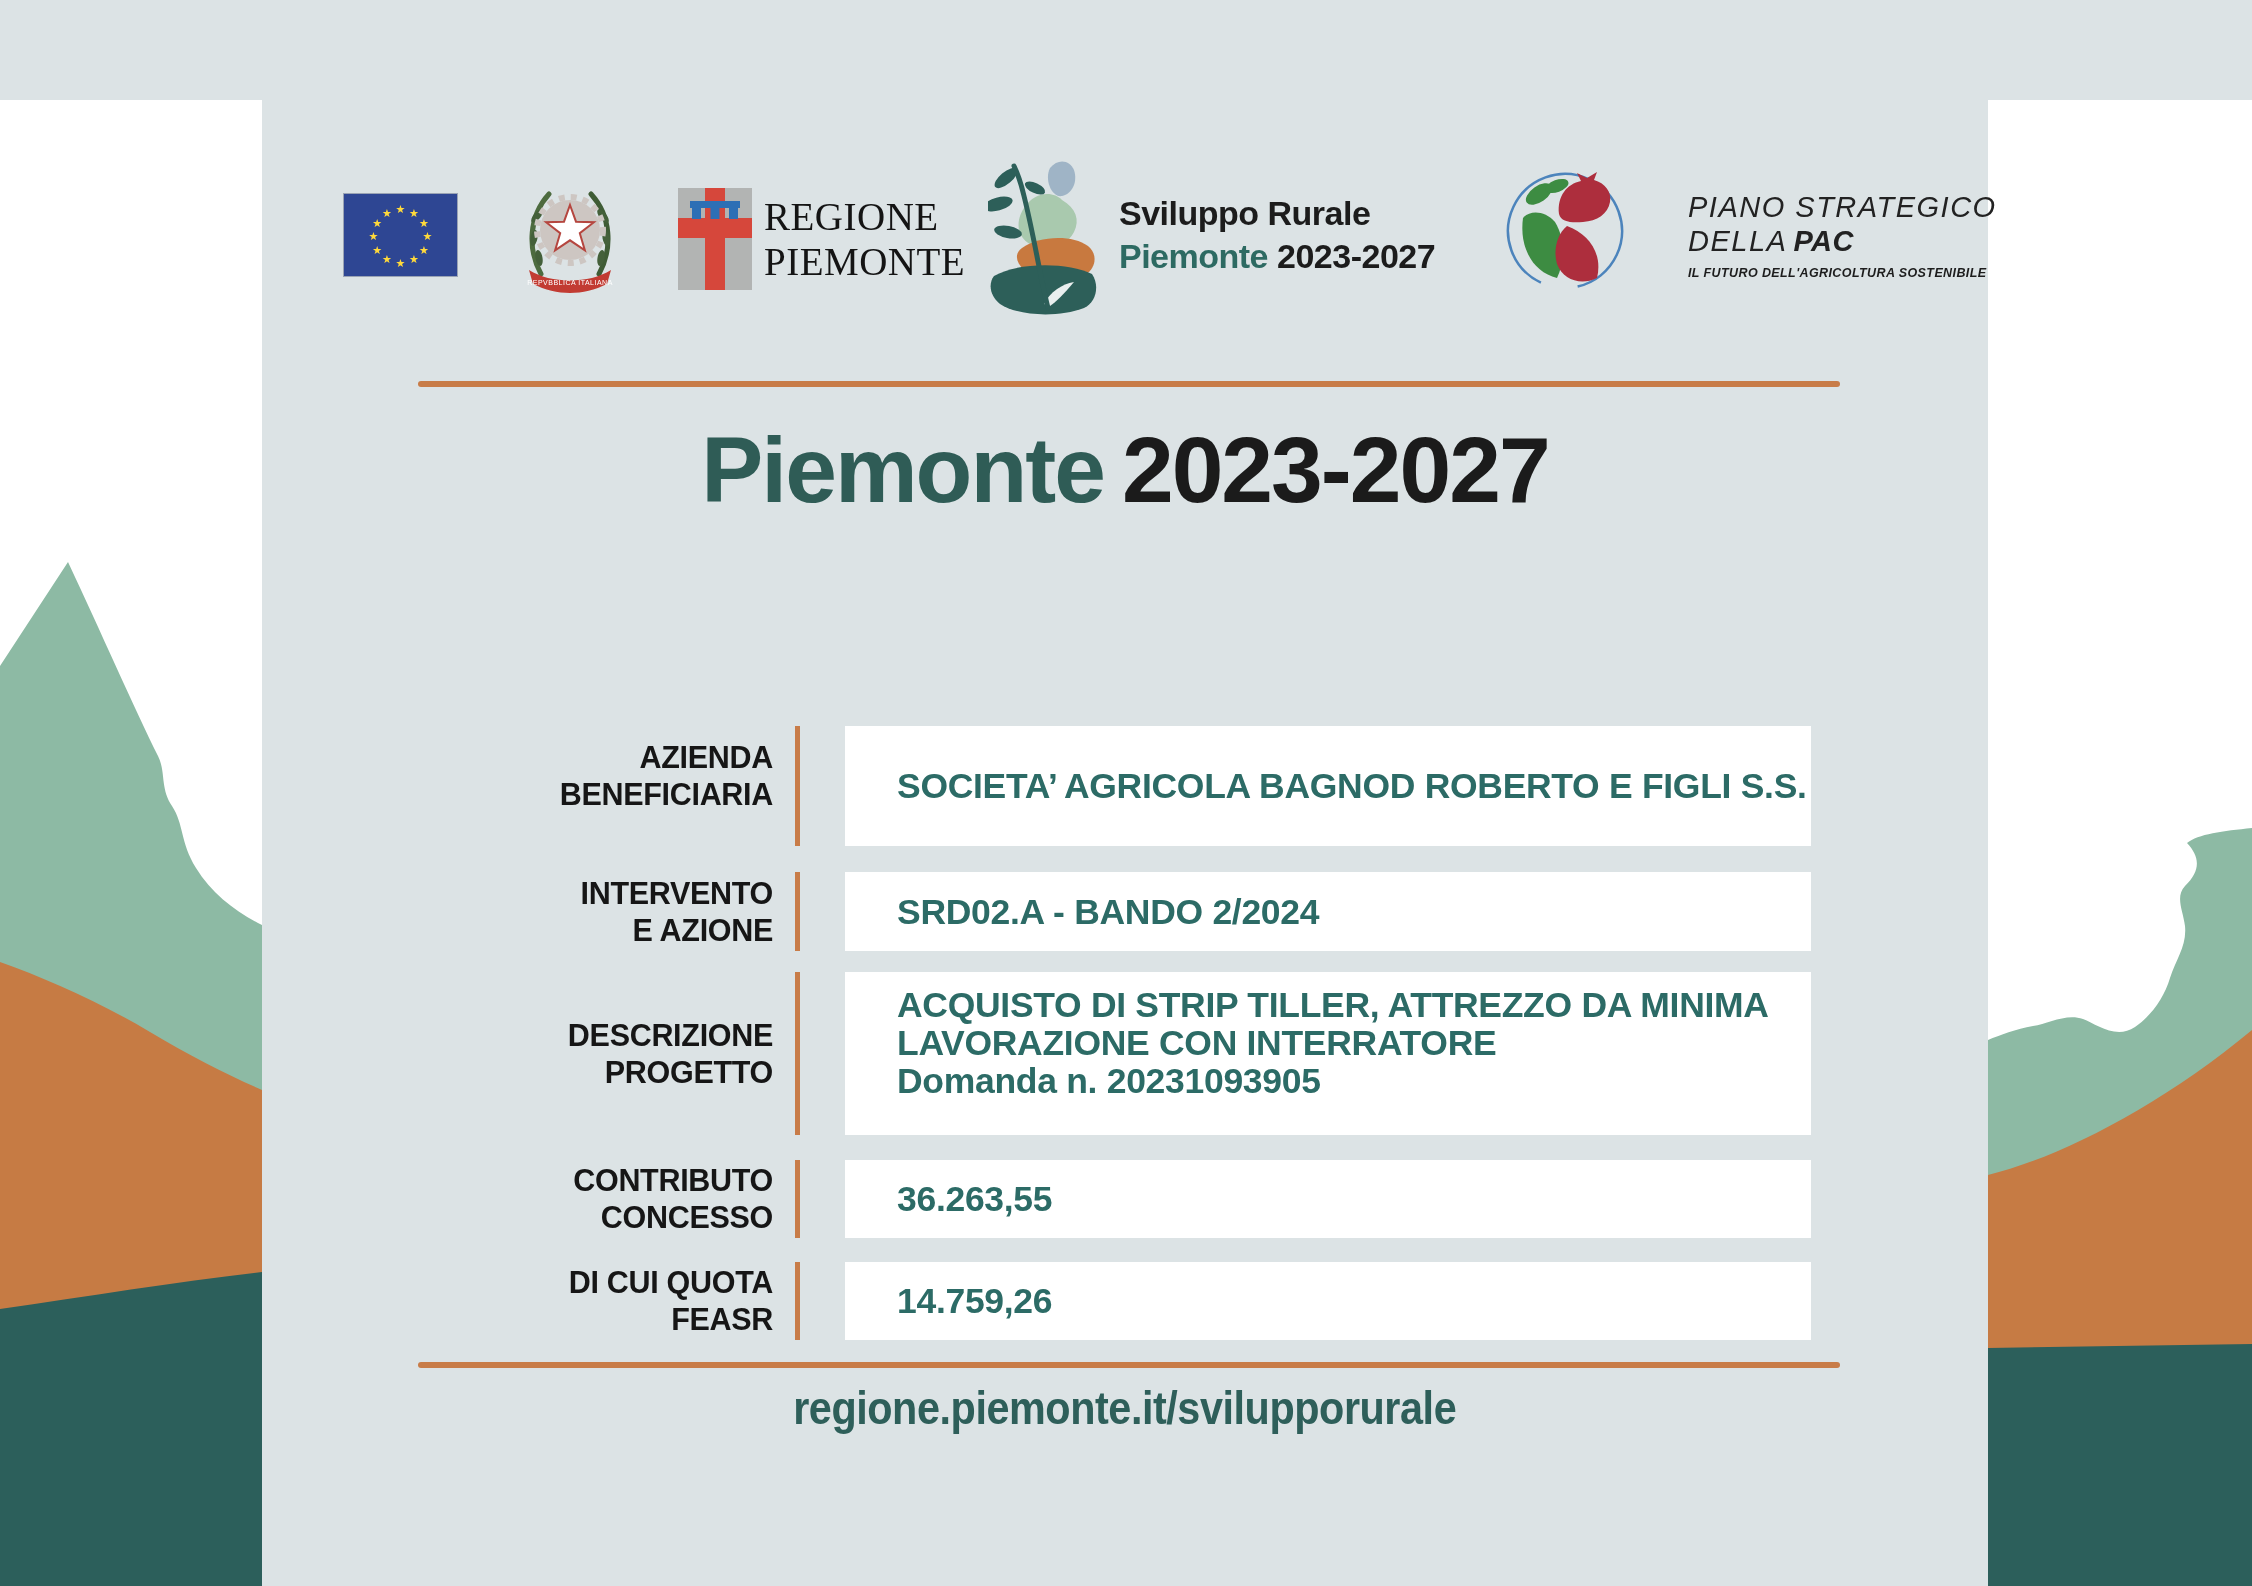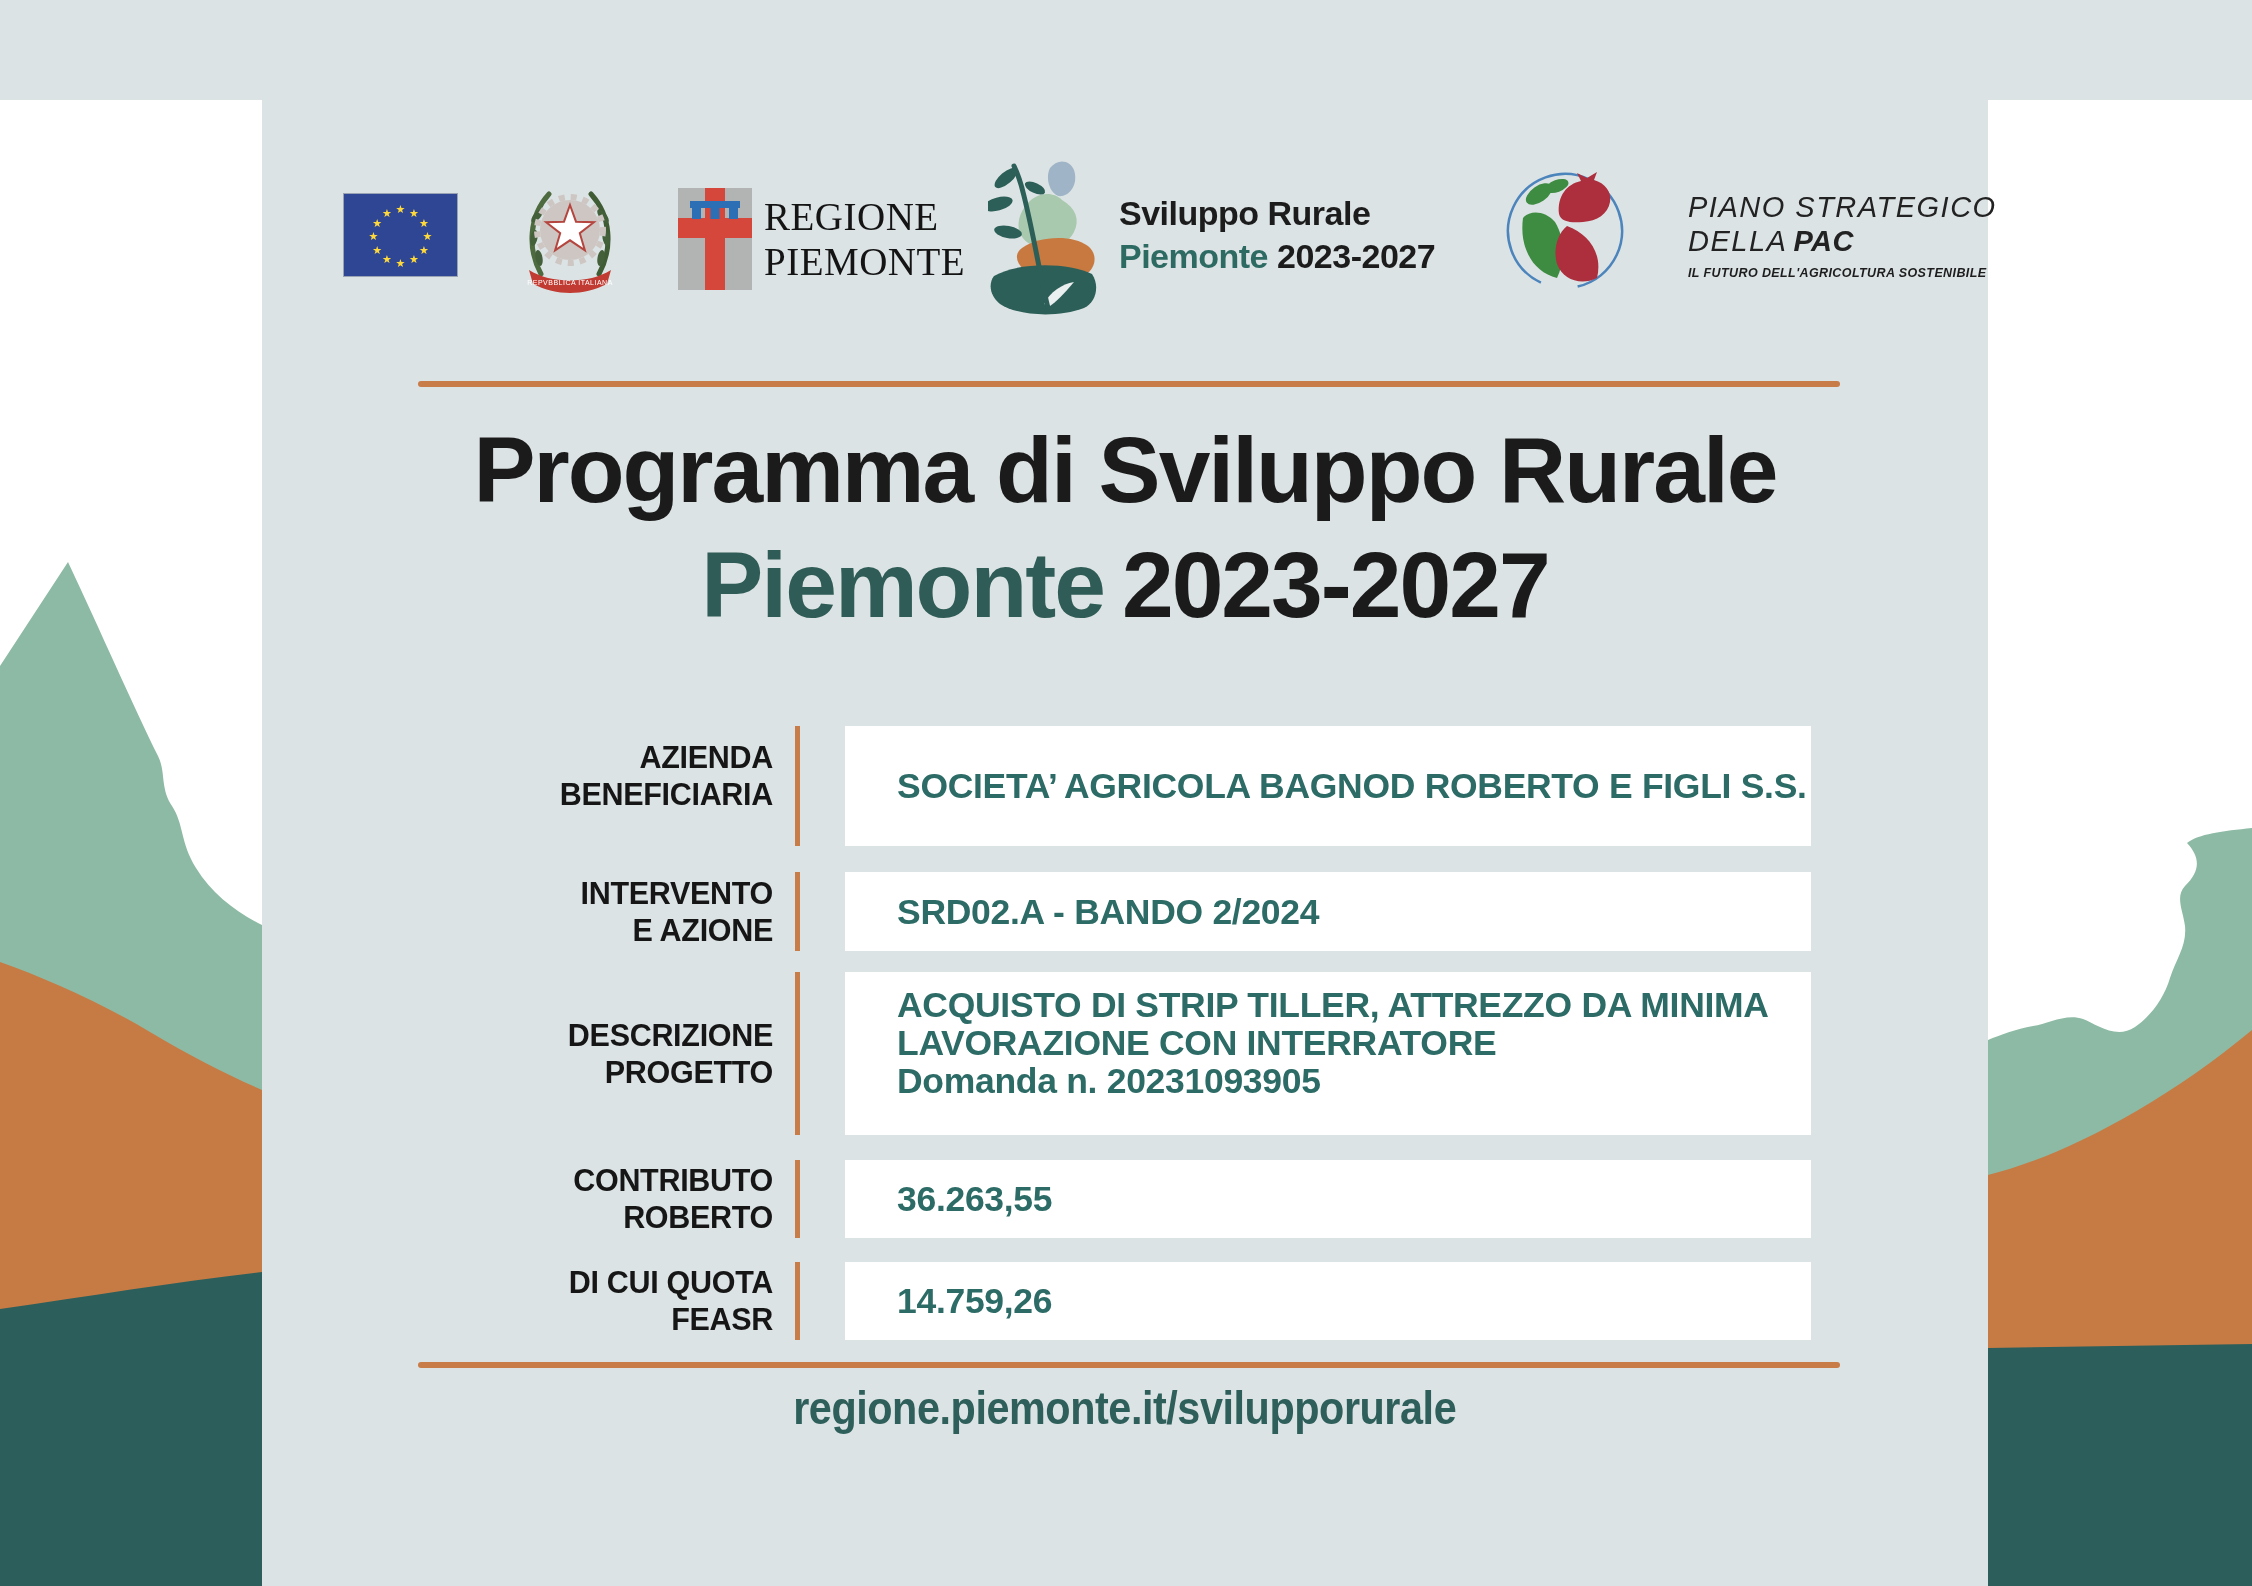--- a/index.html
+++ b/index.html
@@ -149,21 +149,20 @@
   </svg>
   <div class="abs pac-text">
     <div class="pac-l1">PIANO STRATEGICO</div>
     <div class="pac-l2"><span>DELLA</span><b>PAC</b></div>
     <div class="pac-tag">IL FUTURO DELL'AGRICOLTURA SOSTENIBILE</div>
   </div>
 
   <div class="abs rule rule1"></div>
 
   <div class="abs title">
-    <div>Programma di Sviluppo Rurale</div>
     <div><span class="accent">Piemonte</span><span class="years">2023-2027</span></div>
   </div>
 
   <div class="abs row-label" style="top:716px;height:120px;">
     <div>AZIENDA</div>
     <div>BENEFICIARIA</div>
   </div>
   <div class="abs vline" style="top:726px;height:120px;"></div>
   <div class="abs vbox" style="top:726px;height:120px;">
     <div class="val">SOCIETA’ AGRICOLA BAGNOD ROBERTO E FIGLI S.S.</div>
@@ -184,21 +183,21 @@
   </div>
   <div class="abs vline" style="top:972px;height:163px;"></div>
   <div class="abs vbox multi" style="top:972px;height:163px;">
     <div class="val">ACQUISTO DI STRIP TILLER, ATTREZZO DA MINIMA</div>
     <div class="val">LAVORAZIONE CON INTERRATORE</div>
     <div class="val">Domanda n. 20231093905</div>
   </div>
 
   <div class="abs row-label" style="top:1160px;height:78px;">
     <div>CONTRIBUTO</div>
-    <div>ROBERTO</div>
+    <div>CONCESSO</div>
   </div>
   <div class="abs vline" style="top:1160px;height:78px;"></div>
   <div class="abs vbox" style="top:1160px;height:78px;">
     <div class="val">36.263,55</div>
   </div>
 
   <div class="abs row-label" style="top:1262px;height:78px;">
     <div>DI CUI QUOTA</div>
     <div>FEASR</div>
   </div>

